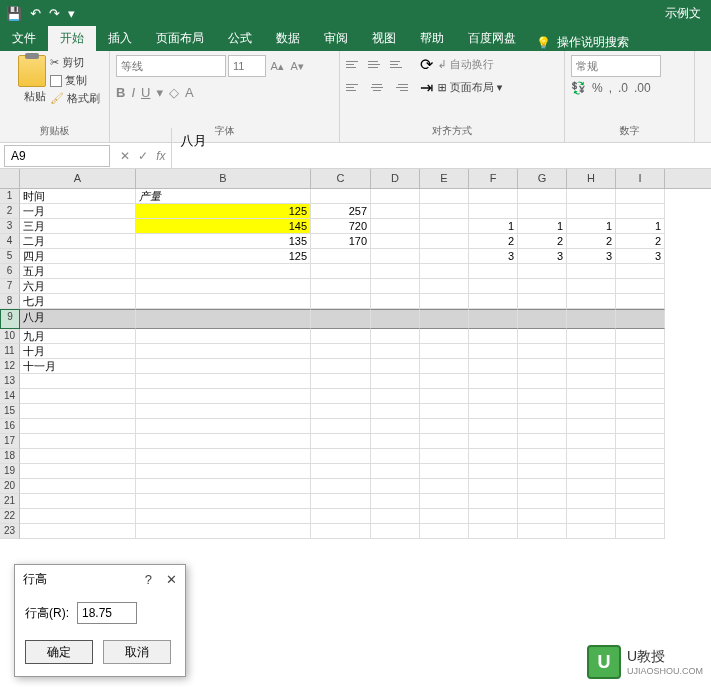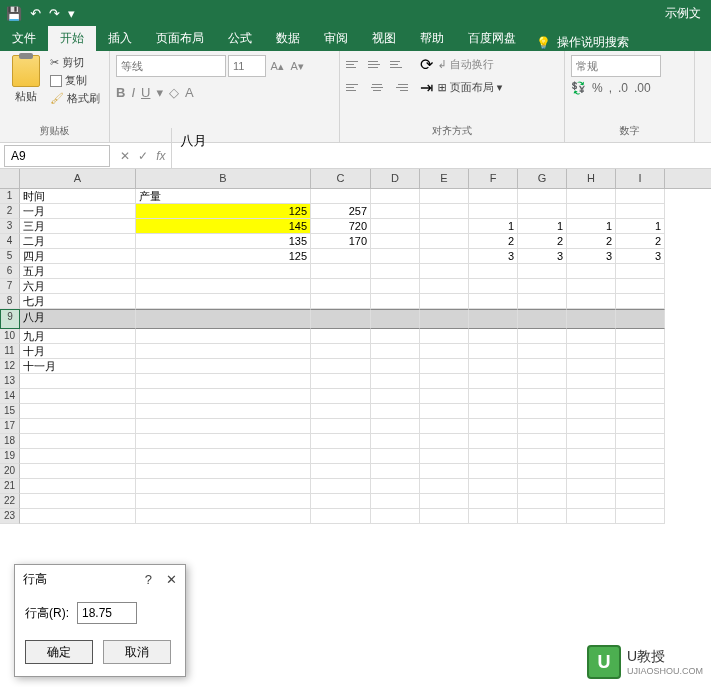--- a/index.html
+++ b/index.html
@@ -15,21 +15,21 @@
 .ribbon-tab.active { background: #f3f3f3; color: #217346; }
 .tell-me { display: flex; align-items: center; color: #fff; font-size: 12px; margin-left: 8px; }
 .tell-me .bulb { margin-right: 6px; }
 
 .ribbon { height: 92px; background: #f3f3f3; border-bottom: 1px solid #d4d4d4; display: flex; }
 .ribbon-group { border-right: 1px solid #d4d4d4; padding: 4px 6px 2px; display: flex; flex-direction: column; justify-content: space-between; }
 .ribbon-group-label { font-size: 10px; color: #666; text-align: center; padding: 2px 0; }
 .ribbon-group-content { flex: 1; display: flex; align-items: flex-start; gap: 4px; }
 
 .clipboard-group { width: 110px; }
-.paste-btn { display: flex; flex-direction: column; align-items: center; width: 40px; }
+.paste-btn { display: flex; flex-direction: column; align-items: flex-end; width: 40px; }
 .paste-icon { width: 28px; height: 32px; background: linear-gradient(#f9d978, #f4c542); border: 1px solid #c89d2e; border-radius: 2px; position: relative; }
 .paste-icon::before { content: ""; position: absolute; top: -3px; left: 6px; width: 14px; height: 6px; background: #888; border-radius: 2px; }
 .paste-label { font-size: 11px; color: #444; margin-top: 2px; }
 .clip-side { display: flex; flex-direction: column; gap: 3px; font-size: 11px; color: #444; }
 .clip-side div { display: flex; align-items: center; gap: 3px; }
 .scissors { color: #555; }
 .copy-icon { width: 12px; height: 12px; border: 1px solid #888; background: #fff; position: relative; }
 .brush { color: #d4a843; }
 
 .font-group { width: 230px; }
@@ -160,20 +160,21 @@
       </div>
       <div class="font-row2">
         <span class="bold">B</span>
         <span class="italic">I</span>
         <span class="underline">U</span>
         <span>▾</span>
         <span>◇</span>
         <span>A</span>
       </div>
     </div>
+    <div class="ribbon-group-label">字体</div>
   </div>
 
   <div class="ribbon-group align-group">
     <div class="ribbon-group-content align-content">
       <div class="align-row">
         <div class="align-btn">
             <span style="width:12px"></span>
             <span style="width:8px"></span>
             <span style="width:10px"></span>
           </div>
@@ -257,21 +258,21 @@
         <div class="col-header col-F">F</div>
         <div class="col-header col-G">G</div>
         <div class="col-header col-H">H</div>
         <div class="col-header col-I">I</div>
       </div>
   </div>
   <div class="grid-body" id="grid-body">
       <div class="grid-row">
         <div class="row-header">1</div>
         <div class="cell col-A" style="width: 116px;">时间</div>
-        <div class="cell col-B" style="width: 175px;">产量</div>
+        <div class="cell col-B" style="width: 175px; font-style: italic;">产量</div>
         <div class="cell col-C" style="width: 60px;"></div>
         <div class="cell col-D" style="width: 49px;"></div>
         <div class="cell col-E" style="width: 49px;"></div>
         <div class="cell col-F" style="width: 49px;"></div>
         <div class="cell col-G" style="width: 49px;"></div>
         <div class="cell col-H" style="width: 49px;"></div>
         <div class="cell col-I" style="width: 49px;"></div>
       </div>
       <div class="grid-row">
         <div class="row-header">2</div>
@@ -424,20 +425,32 @@
         <div class="cell col-C" style="width: 60px;"></div>
         <div class="cell col-D" style="width: 49px;"></div>
         <div class="cell col-E" style="width: 49px;"></div>
         <div class="cell col-F" style="width: 49px;"></div>
         <div class="cell col-G" style="width: 49px;"></div>
         <div class="cell col-H" style="width: 49px;"></div>
         <div class="cell col-I" style="width: 49px;"></div>
       </div>
       <div class="grid-row">
         <div class="row-header">15</div>
+        <div class="cell col-A" style="width: 116px;"></div>
+        <div class="cell col-B" style="width: 175px;"></div>
+        <div class="cell col-C" style="width: 60px;"></div>
+        <div class="cell col-D" style="width: 49px;"></div>
+        <div class="cell col-E" style="width: 49px;"></div>
+        <div class="cell col-F" style="width: 49px;"></div>
+        <div class="cell col-G" style="width: 49px;"></div>
+        <div class="cell col-H" style="width: 49px;"></div>
+        <div class="cell col-I" style="width: 49px;"></div>
+      </div>
+      <div class="grid-row">
+        <div class="row-header">16</div>
         <div class="cell col-A" style="width: 116px;"></div>
         <div class="cell col-B" style="width: 175px;"></div>
         <div class="cell col-C" style="width: 60px;"></div>
         <div class="cell col-D" style="width: 49px;"></div>
         <div class="cell col-E" style="width: 49px;"></div>
         <div class="cell col-F" style="width: 49px;"></div>
         <div class="cell col-G" style="width: 49px;"></div>
         <div class="cell col-H" style="width: 49px;"></div>
         <div class="cell col-I" style="width: 49px;"></div>
       </div>

